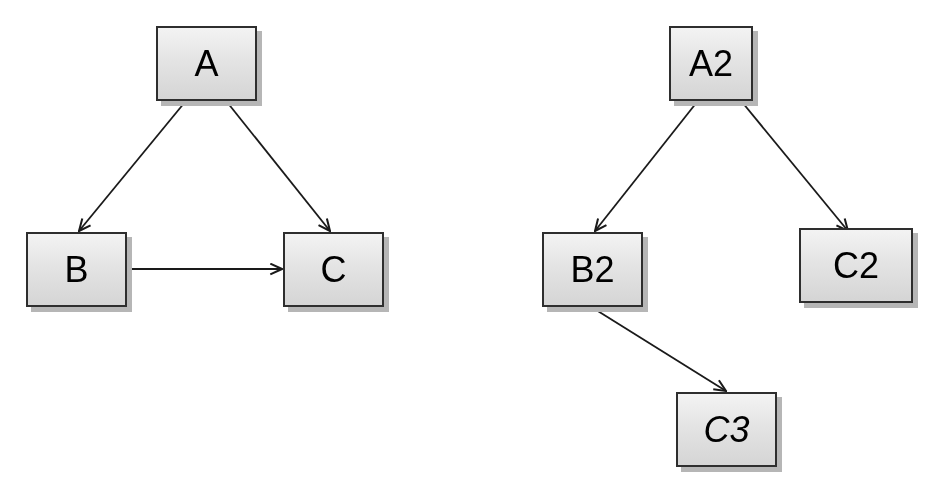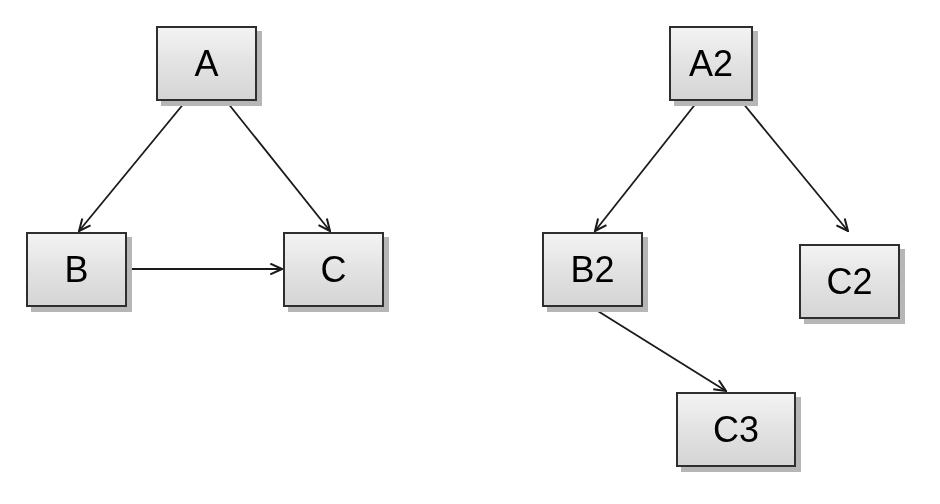--- a/index.html
+++ b/index.html
@@ -70,20 +70,20 @@
   </div>
   <div class="node" style="left: 283px; top: 232px; width: 101px; height: 75px;">
     <span class="node-label">C</span>
   </div>
   <div class="node" style="left: 669px; top: 26px; width: 84px; height: 75px;">
     <span class="node-label">A2</span>
   </div>
   <div class="node" style="left: 542px; top: 232px; width: 101px; height: 75px;">
     <span class="node-label">B2</span>
   </div>
-  <div class="node" style="left: 799px; top: 244px; width: 101px; height: 75px;">
+  <div class="node" style="left: 799px; top: 228px; width: 114px; height: 75px;">
     <span class="node-label">C2</span>
   </div>
-  <div class="node" style="left: 676px; top: 392px; width: 120px; height: 75px;">
+  <div class="node" style="left: 676px; top: 392px; width: 101px; height: 75px; font-style: italic;">
     <span class="node-label">C3</span>
   </div>
 
 </div>
 
 </body></html>

